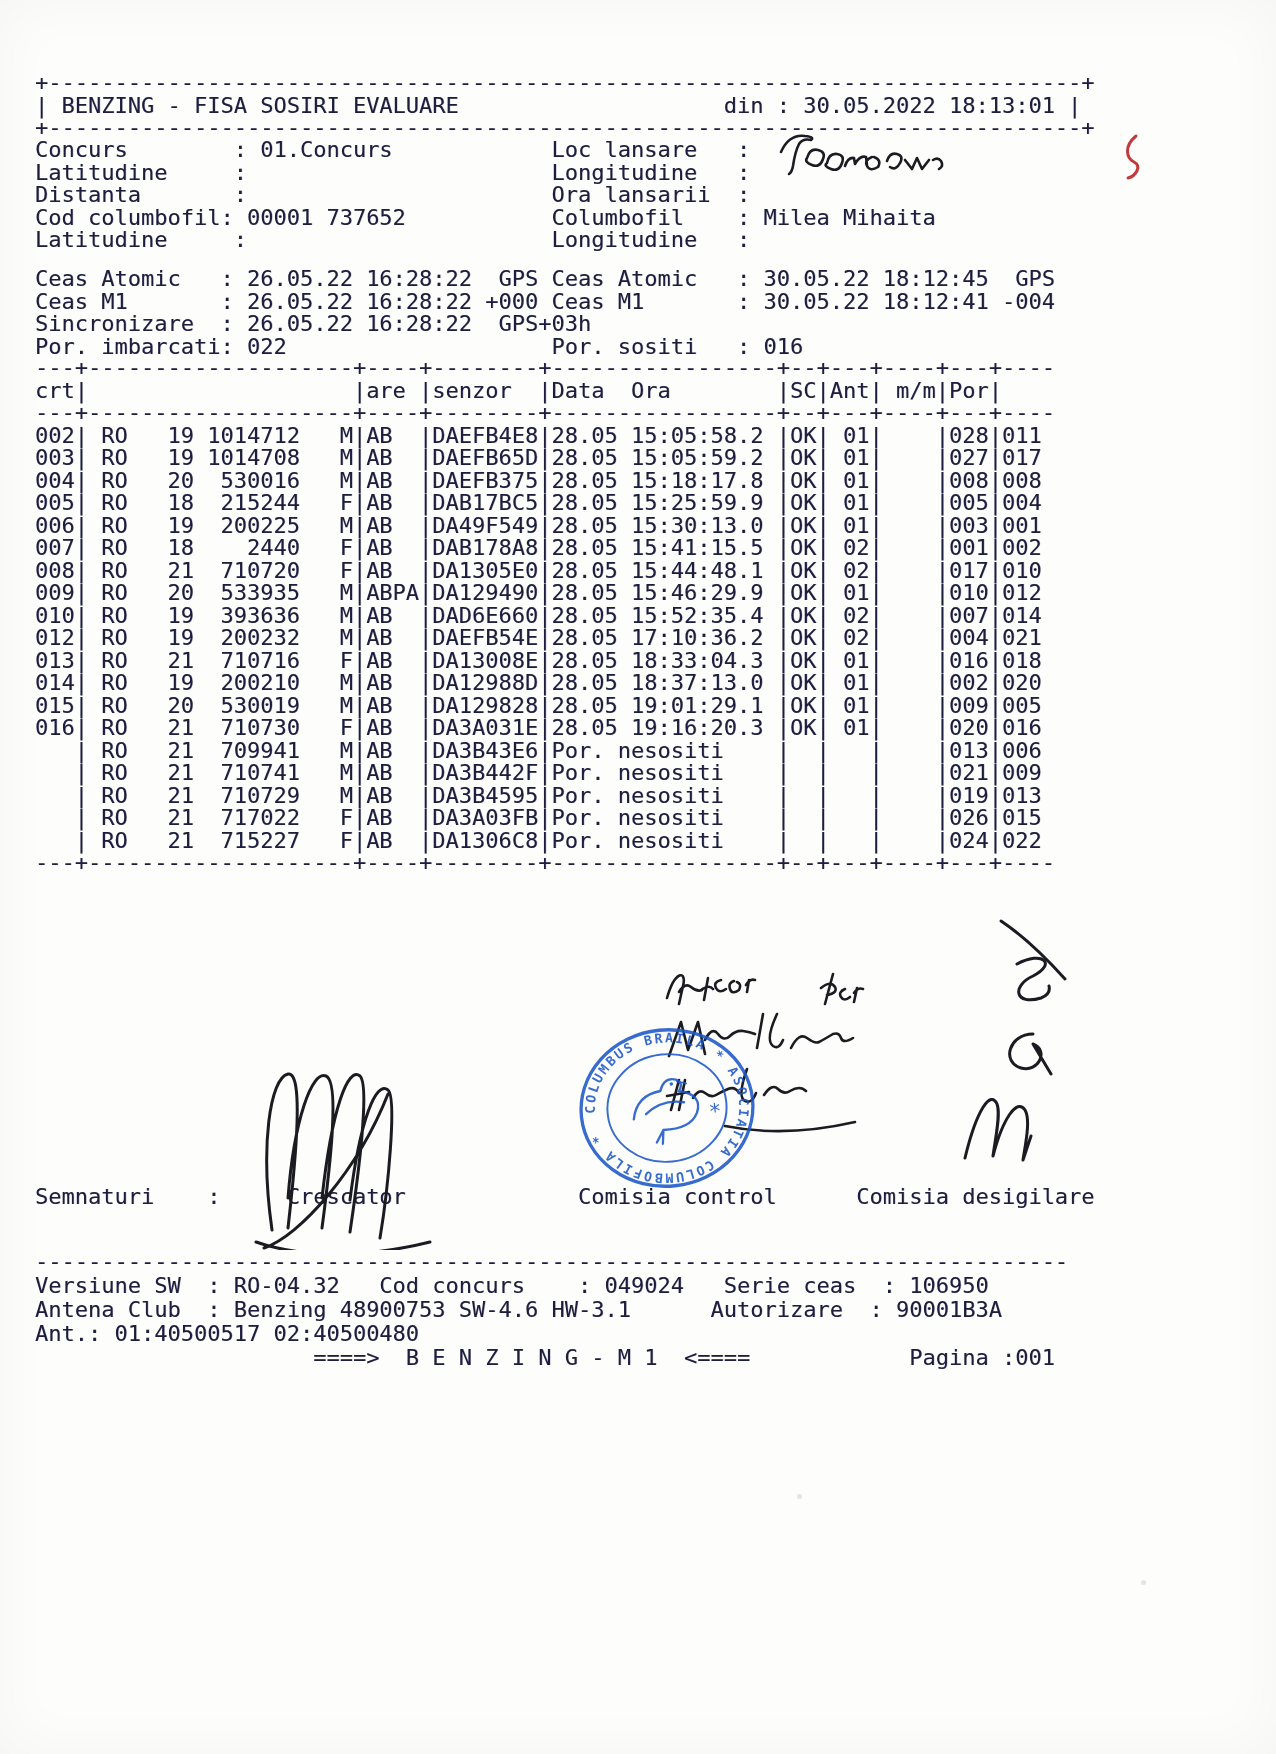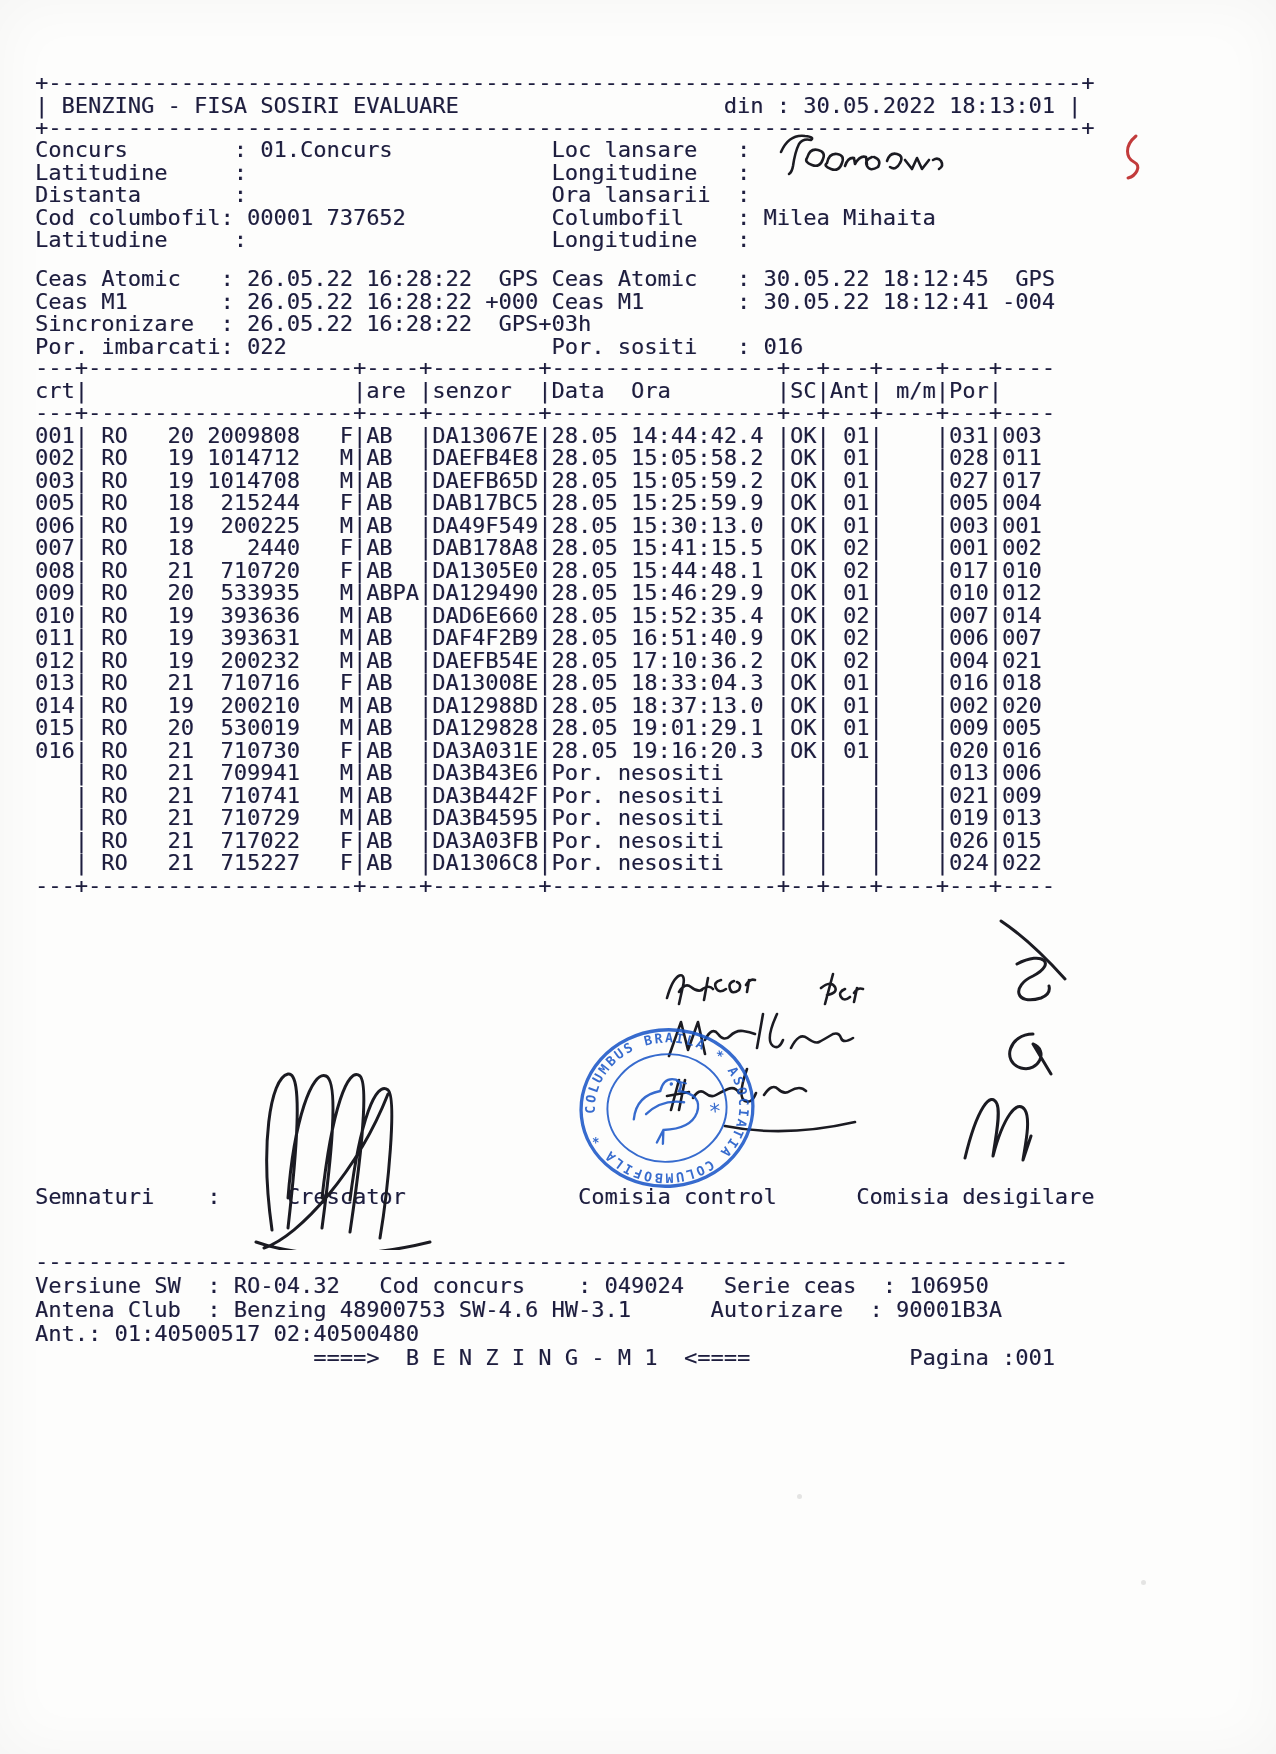--- a/index.html
+++ b/index.html
@@ -57,30 +57,29 @@
     <div class="mline">Ceas M1       : 26.05.22 16:28:22 +000 Ceas M1       : 30.05.22 18:12:41 -004</div>
     <div class="mline">Sincronizare  : 26.05.22 16:28:22  GPS+03h</div>
     <div class="mline">Por. imbarcati: 022                    Por. sositi   : 016</div>
   </div>
 
   <div class="sec sec-table">
     <div class="mline">---+--------------------+----+--------+-----------------+--+---+----+---+----</div>
     <div class="mline">crt|                    |are |senzor  |Data  Ora        |SC|Ant| m/m|Por|</div>
     <div class="mline">---+--------------------+----+--------+-----------------+--+---+----+---+----</div>
     <div>
-        <div class="mline">001| RO   20 2009808   F|AB  |DA13067E|28.05 14:44:42.4 |OK| 01|    |031|003</div>
         <div class="mline">002| RO   19 1014712   M|AB  |DAEFB4E8|28.05 15:05:58.2 |OK| 01|    |028|011</div>
         <div class="mline">003| RO   19 1014708   M|AB  |DAEFB65D|28.05 15:05:59.2 |OK| 01|    |027|017</div>
+        <div class="mline">004| RO   20  530016   M|AB  |DAEFB375|28.05 15:18:17.8 |OK| 01|    |008|008</div>
         <div class="mline">005| RO   18  215244   F|AB  |DAB17BC5|28.05 15:25:59.9 |OK| 01|    |005|004</div>
         <div class="mline">006| RO   19  200225   M|AB  |DA49F549|28.05 15:30:13.0 |OK| 01|    |003|001</div>
         <div class="mline">007| RO   18    2440   F|AB  |DAB178A8|28.05 15:41:15.5 |OK| 02|    |001|002</div>
         <div class="mline">008| RO   21  710720   F|AB  |DA1305E0|28.05 15:44:48.1 |OK| 02|    |017|010</div>
         <div class="mline">009| RO   20  533935   M|ABPA|DA129490|28.05 15:46:29.9 |OK| 01|    |010|012</div>
         <div class="mline">010| RO   19  393636   M|AB  |DAD6E660|28.05 15:52:35.4 |OK| 02|    |007|014</div>
-        <div class="mline">011| RO   19  393631   M|AB  |DAF4F2B9|28.05 16:51:40.9 |OK| 02|    |006|007</div>
         <div class="mline">012| RO   19  200232   M|AB  |DAEFB54E|28.05 17:10:36.2 |OK| 02|    |004|021</div>
         <div class="mline">013| RO   21  710716   F|AB  |DA13008E|28.05 18:33:04.3 |OK| 01|    |016|018</div>
         <div class="mline">014| RO   19  200210   M|AB  |DA12988D|28.05 18:37:13.0 |OK| 01|    |002|020</div>
         <div class="mline">015| RO   20  530019   M|AB  |DA129828|28.05 19:01:29.1 |OK| 01|    |009|005</div>
         <div class="mline">016| RO   21  710730   F|AB  |DA3A031E|28.05 19:16:20.3 |OK| 01|    |020|016</div>
         <div class="mline">   | RO   21  709941   M|AB  |DA3B43E6|Por. nesositi    |  |   |    |013|006</div>
         <div class="mline">   | RO   21  710741   M|AB  |DA3B442F|Por. nesositi    |  |   |    |021|009</div>
         <div class="mline">   | RO   21  710729   M|AB  |DA3B4595|Por. nesositi    |  |   |    |019|013</div>
         <div class="mline">   | RO   21  717022   F|AB  |DA3A03FB|Por. nesositi    |  |   |    |026|015</div>
         <div class="mline">   | RO   21  715227   F|AB  |DA1306C8|Por. nesositi    |  |   |    |024|022</div>

